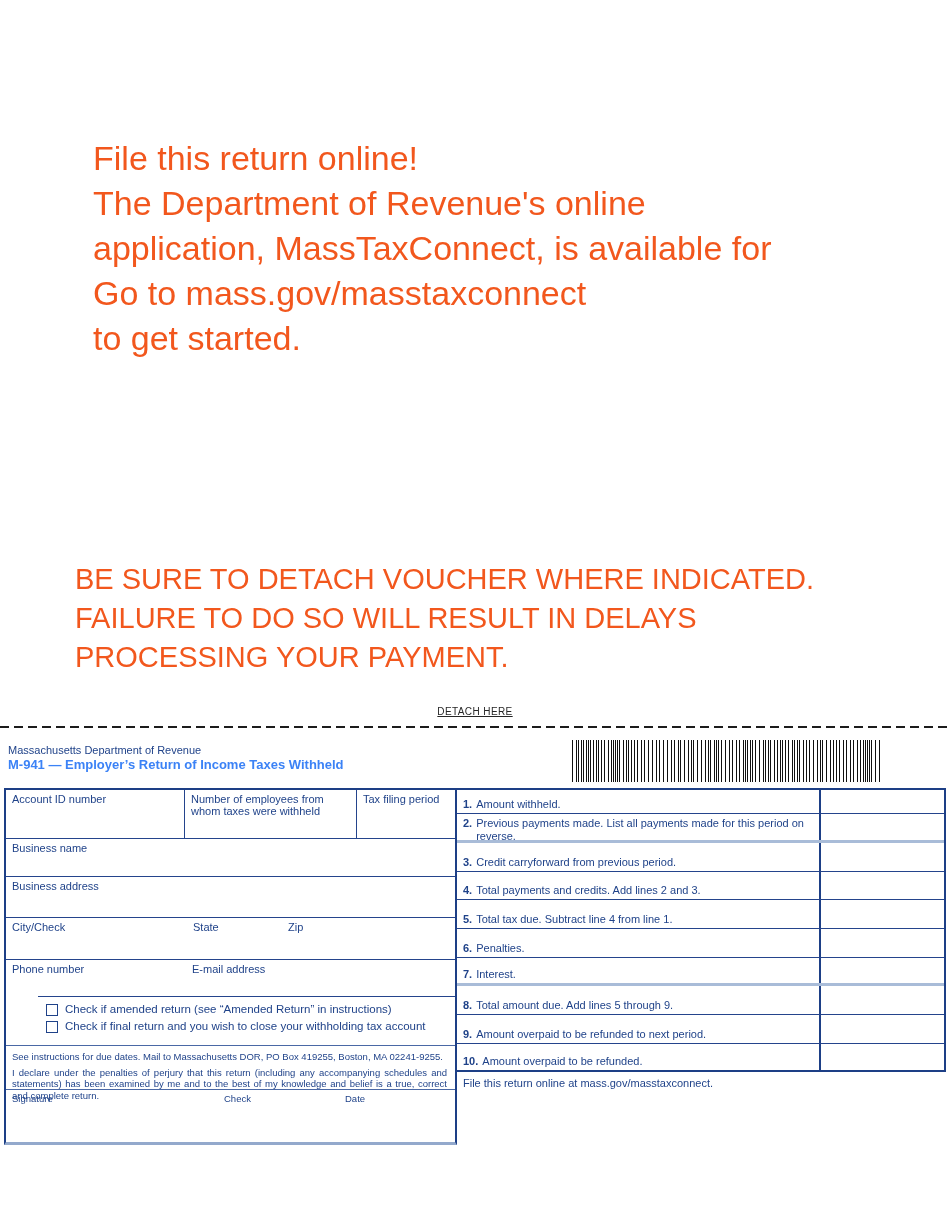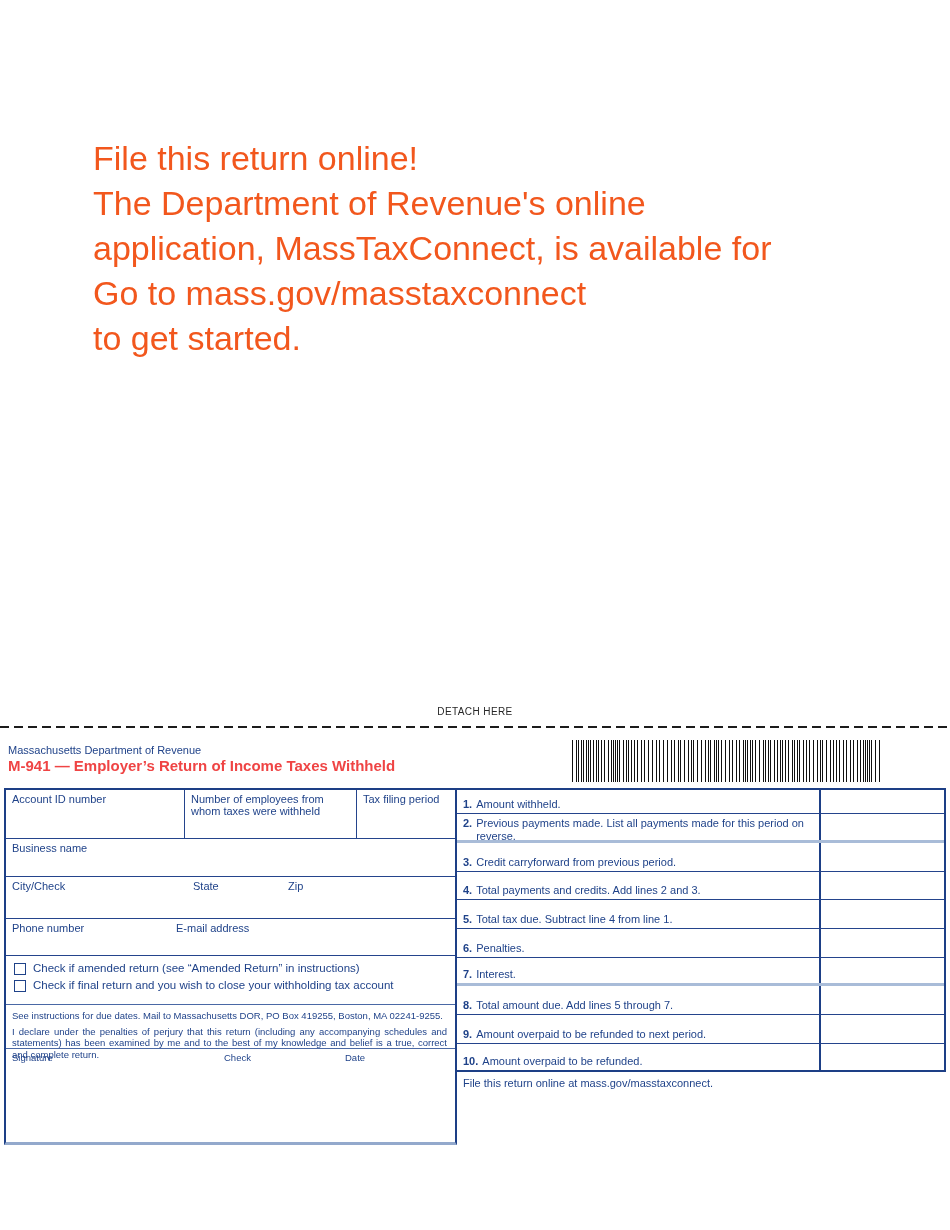--- a/index.html
+++ b/index.html
@@ -13,46 +13,46 @@
   .page{
     position:relative;width:950px;height:1230px;background:#fff;overflow:hidden;
     font-family:"Liberation Sans", sans-serif;
   }
   
   .promo1{position:absolute;left:93px;top:136px;font-size:34px;line-height:45px;color:var(--orange);}
   .promo2{position:absolute;left:75px;top:560px;font-size:29px;line-height:39px;color:var(--orange);}
   .promo1 div,.promo2 div{white-space:nowrap;}
   
   .detach-label{position:absolute;top:706px;left:0;width:950px;text-align:center;
-    font-size:10px;color:#262626;letter-spacing:.4px;}
+    font-size:10px;color:#262626;letter-spacing:.4px;text-decoration:underline;}
   .dash-line{position:absolute;top:726px;left:0;width:950px;height:2px;
     background:repeating-linear-gradient(90deg,#1c1c1c 0 9px,transparent 9px 14px);}
   
   .agency{position:absolute;left:8px;top:744px;font-size:11px;color:var(--blue);}
-  .form-title{position:absolute;left:8px;top:757px;font-size:15px;font-weight:bold;color:#ef4444;}
+  .form-title{position:absolute;left:8px;top:757px;font-size:13px;font-weight:bold;color:#3b82f6;}
   .barcode{position:absolute;left:572px;top:740px;width:310px;height:42px;
     display:flex;align-items:stretch;overflow:hidden;}
   .barcode .bar{height:100%;background:#101010;flex:none;}
   
   .vleft{position:absolute;left:4px;top:788px;width:453px;height:357px;box-sizing:border-box;
     border:2px solid var(--dark);border-bottom:3px solid #93A9CC;color:var(--blue);}
   .vrow{box-sizing:border-box;position:relative;font-size:11px;}
   .vrow + .vrow{border-top:1.5px solid var(--sep);}
   .vrow.thin{border-top:1px solid #4A68A5;}
   .rowA{display:flex;height:48px;}
   .rowA .cell{box-sizing:border-box;padding:3px 5px 0 6px;}
   .rowA .c1{width:179px;border-right:1.5px solid var(--sep);}
   .rowA .c2{width:172px;border-right:1.5px solid var(--sep);}
   .rowA .c2 span{display:block;width:135px;}
   .rowA .c3{flex:1;}
   .rowB{height:38px;}
   .rowC{height:41px;}
   .rowD{height:42px;}
   .rowE{height:37px;}
-  .rowF{height:49px;padding:5px 0 0 8px;}
+  .rowF{height:49px;padding:5px 0 0 8px;margin-left:32px;}
   .rowG{height:44px;padding:5px 8px 0 6px;font-size:9.5px;line-height:11.5px;}
   .rowH{height:53px;}
   .pad{padding:3px 0 0 6px;display:inline-block;}
   .abs{position:absolute;top:3px;}
   .ckline{display:flex;align-items:flex-start;font-size:11.5px;line-height:15px;margin-bottom:2px;}
   .ckbox{width:10px;height:10px;border:1.5px solid var(--blue);margin:2px 7px 0 0;flex:none;background:#fff;}
   .decl{margin-top:4px;text-align:justify;}
   
   .vright{position:absolute;left:457px;top:788px;width:489px;height:284px;box-sizing:border-box;
     border-top:2px solid var(--dark);border-right:2px solid var(--dark);
@@ -75,20 +75,25 @@
 <div class="page">
 
   <div class="promo1">
     <div>File this return online!</div>
     <div>The Department of Revenue's online</div>
     <div>application, MassTaxConnect, is available for</div>
     <div>Go to mass.gov/masstaxconnect</div>
     <div>to get started.</div>
   </div>
 
+  <div class="promo2">
+    <div>BE SURE TO DETACH VOUCHER WHERE INDICATED.</div>
+    <div>FAILURE TO DO SO WILL RESULT IN DELAYS</div>
+    <div>PROCESSING YOUR PAYMENT.</div>
+  </div>
 
   <div class="detach-label">DETACH HERE</div>
   <div class="dash-line"></div>
 
   <div class="agency">Massachusetts Department of Revenue</div>
   <div class="form-title">M-941 — Employer’s Return of Income Taxes Withheld</div>
   <div class="barcode">
       <div class="bar" style="width: 1px; margin-right: 3px;"></div>
       <div class="bar" style="width: 1px; margin-right: 1px;"></div>
       <div class="bar" style="width: 1px; margin-right: 2px;"></div>
@@ -200,28 +205,31 @@
       <div class="cell c2">
         <span>Number of employees from whom taxes were withheld</span>
       </div>
       <div class="cell c3">
         <span>Tax filing period</span>
       </div>
     </div>
     <div class="vrow rowB">
       <span class="pad">Business name</span>
     </div>
+    <div class="vrow rowC">
+      <span class="pad">Business address</span>
+    </div>
     <div class="vrow rowD">
       <span class="pad">City/Check</span>
       <span class="abs" style="left:187px">State</span>
       <span class="abs" style="left:282px">Zip</span>
     </div>
     <div class="vrow rowE">
       <span class="pad">Phone number</span>
-      <span class="abs" style="left:170px">E-mail address</span>
+      <span class="abs" style="left:186px">E-mail address</span>
     </div>
     <div class="vrow rowF">
       <div class="ckline">
         <span class="ckbox"></span>
         <span>Check if amended return (see “Amended Return” in instructions)</span>
       </div>
       <div class="ckline">
         <span class="ckbox"></span>
         <span>Check if final return and you wish to close your withholding tax account</span>
       </div>
@@ -283,21 +291,21 @@
     <div class="li-row r7 light">
       <div class="li-label">
           <b>7.</b>
           <span>Interest.</span>
         </div>
       <div class="li-value"></div>
     </div>
     <div class="li-row r8">
       <div class="li-label">
           <b>8.</b>
-          <span>Total amount due. Add lines 5 through 7.</span>
+          <span>Total amount due. Add lines 5 through 9.</span>
         </div>
       <div class="li-value"></div>
     </div>
     <div class="li-row r9">
       <div class="li-label">
           <b>9.</b>
           <span>Amount overpaid to be refunded to next period.</span>
         </div>
       <div class="li-value"></div>
     </div>

